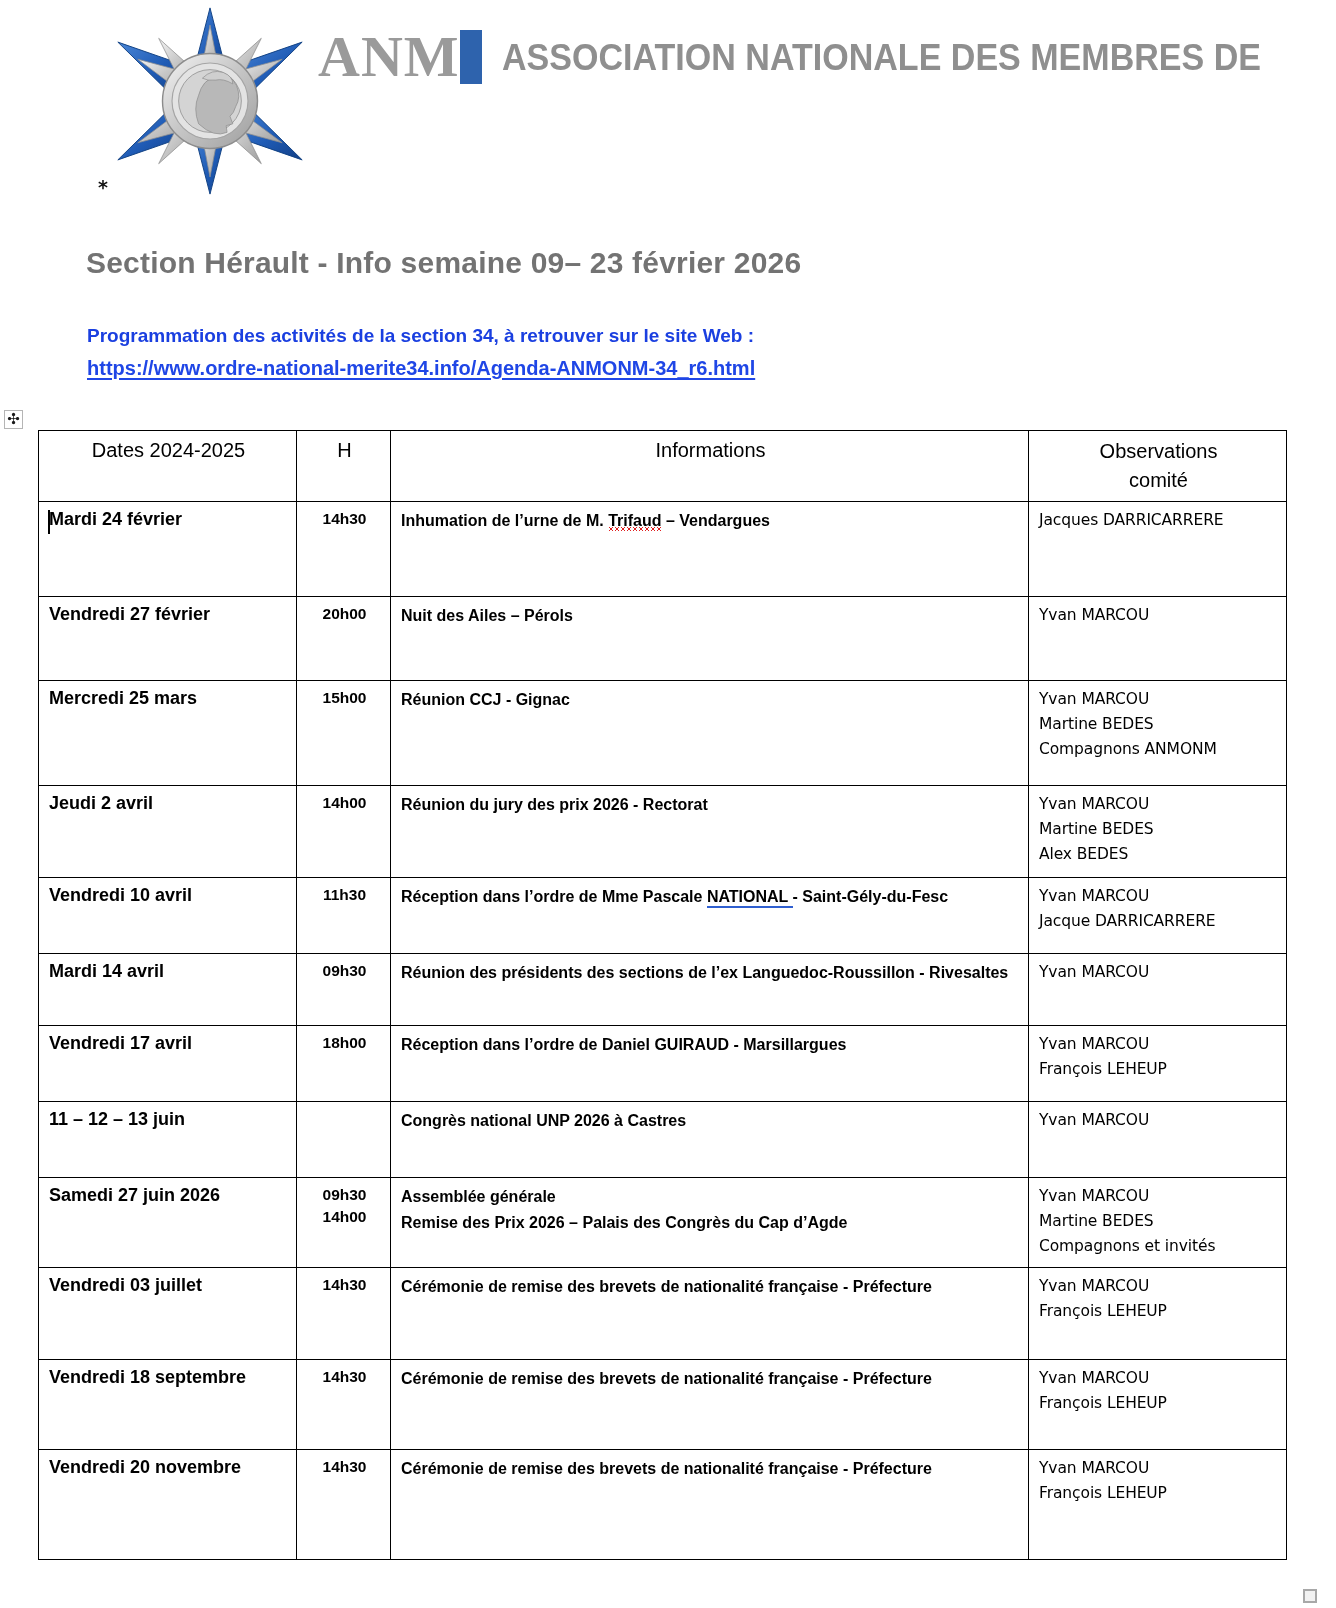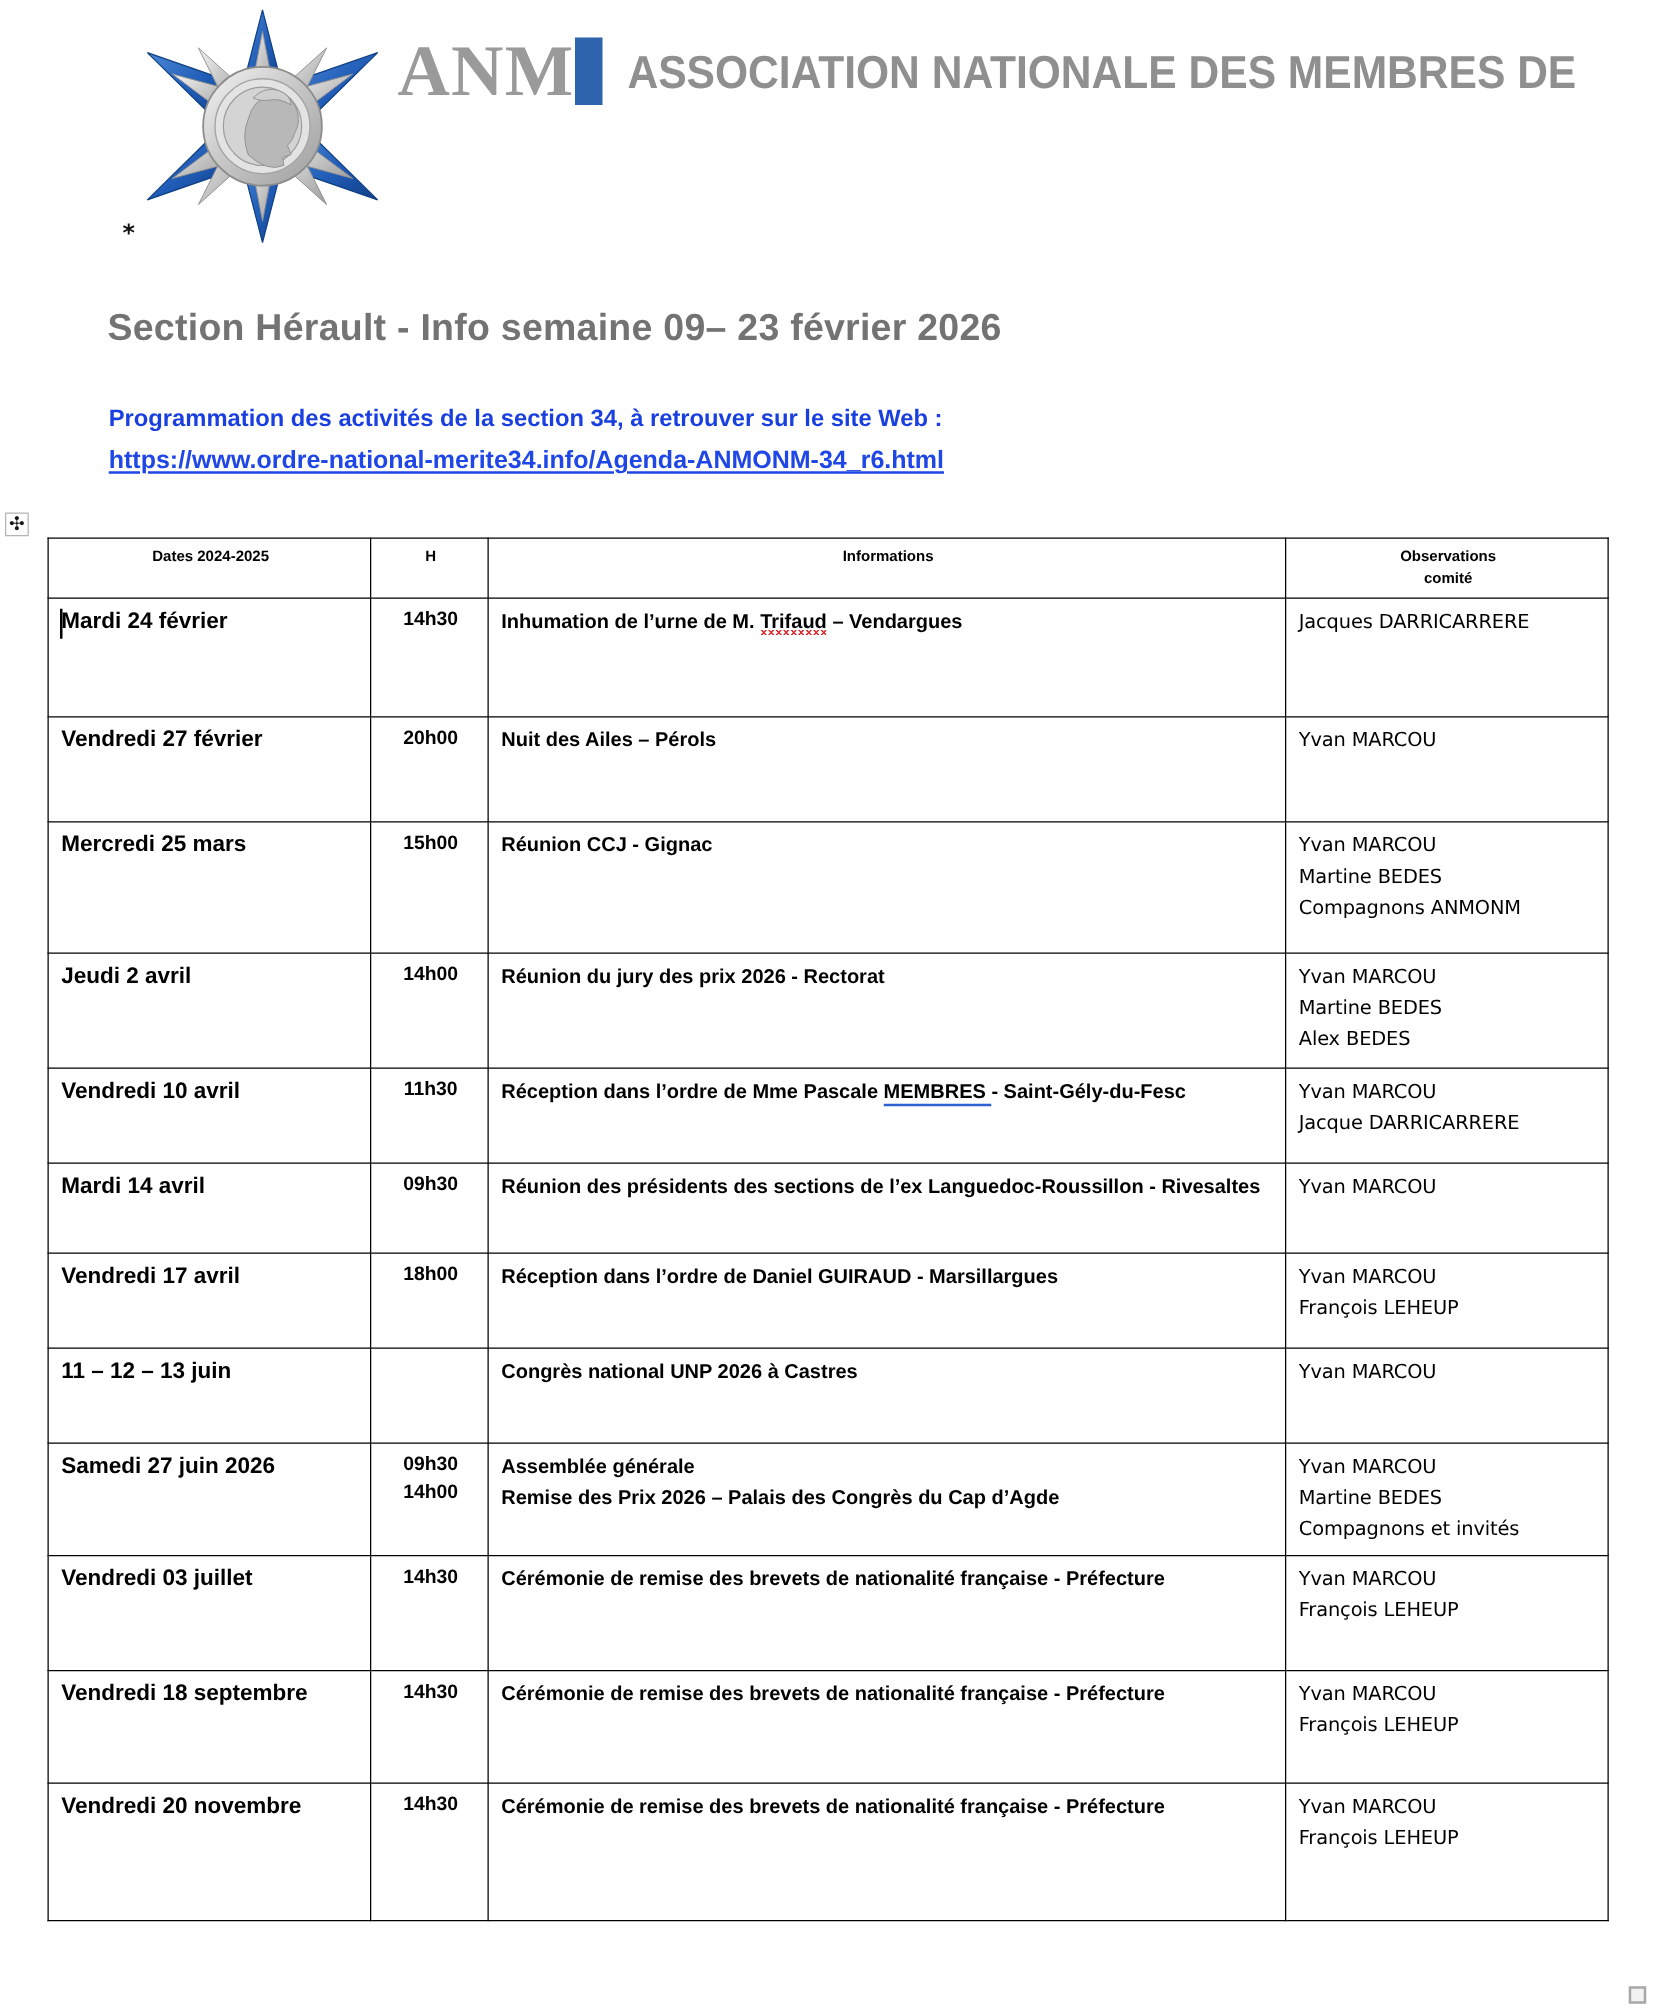--- a/index.html
+++ b/index.html
@@ -167,22 +167,22 @@
     padding: 6px 8px 6px 10px;
     box-sizing: border-box;
   }
   col.c-date { width: 258px; }
   col.c-h    { width: 94px;  }
   col.c-info { width: 638px; }
   col.c-obs  { width: 258px; }
 
   th.hd {
     text-align: center;
-    font-size: 12px;
-    font-weight: 700;
+    font-size: 20px;
+    font-weight: 400;
     padding-top: 9px;
     padding-bottom: 9px;
     line-height: 1.35;
   }
   th.hd.obs { line-height: 1.45; }
 
   td.date {
     font-size: 18px;
     font-weight: 700;
     padding-top: 11px;
@@ -348,21 +348,21 @@
         <td class="date">Jeudi 2 avril</td>
         <td class="h">14h00</td>
         <td class="info" style="white-space: pre-line;">Réunion du jury des prix 2026 - Rectorat</td>
         <td class="obs">Yvan MARCOU
 Martine BEDES
 Alex BEDES</td>
       </tr>
       <tr style="height: 76px;">
         <td class="date">Vendredi 10 avril</td>
         <td class="h">11h30</td>
-        <td class="info">Réception dans l’ordre de Mme Pascale <span class="dblunder">MEMBRES </span> - Saint-Gély-du-Fesc</td>
+        <td class="info">Réception dans l’ordre de Mme Pascale <span class="dblunder">NATIONAL </span> - Saint-Gély-du-Fesc</td>
         <td class="obs">Yvan MARCOU
 Jacque DARRICARRERE</td>
       </tr>
       <tr style="height: 72px;">
         <td class="date">Mardi 14 avril</td>
         <td class="h">09h30</td>
         <td class="info" style="white-space: pre-line;">Réunion des présidents des sections de l’ex Languedoc-Roussillon - Rivesaltes</td>
         <td class="obs">Yvan MARCOU</td>
       </tr>
       <tr style="height: 76px;">

